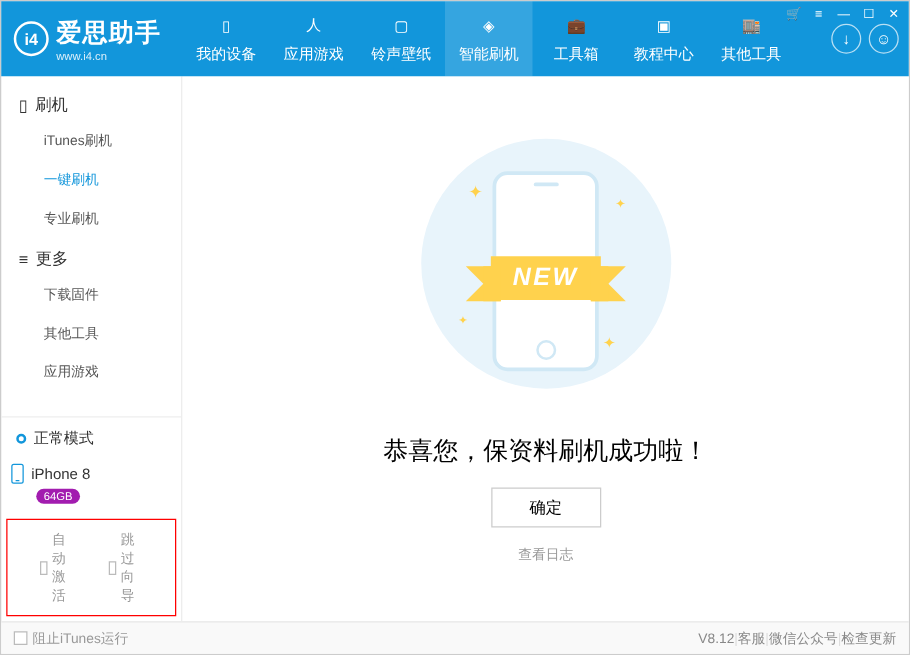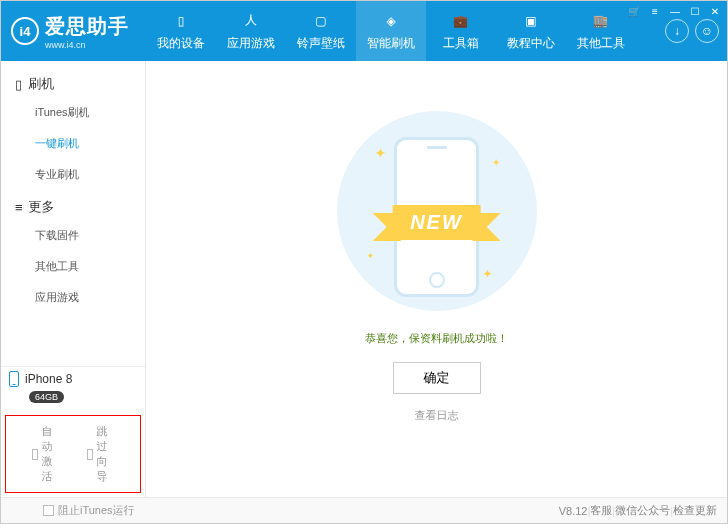--- a/index.html
+++ b/index.html
@@ -30,48 +30,48 @@
     .side-group { padding: 8px 14px 4px; display: flex; align-items: center; gap: 6px; color: #333; font-size: 13px; }
     .side-item { padding: 8px 14px 8px 34px; color: #555; cursor: pointer; font-size: 11px; }
     .side-item.active { color: #1296db; }
     .side-bottom { border-top: 1px solid #eee; }
     .status-row { display: flex; align-items: center; gap: 6px; padding: 8px 12px; }
     .status-dot { width: 8px; height: 8px; border-radius: 50%; border: 2px solid #1296db; }
     .device-row { padding: 4px 8px 10px; }
     .device-name { display: flex; align-items: center; gap: 6px; font-size: 12px; color: #333; }
     .phone-icon { width: 10px; height: 16px; border: 1.5px solid #1296db; border-radius: 2px; position: relative; }
     .phone-icon::after { content: ""; position: absolute; bottom: 1px; left: 50%; transform: translateX(-50%); width: 3px; height: 1px; background: #1296db; }
-    .storage-badge { display: inline-block; background: #404040; color: #fff; font-size: 9px; padding: 1px 6px; border-radius: 8px; margin-top: 4px; margin-left: 20px; }
+    .storage-badge { display: inline-block; background: #a21caf; color: #fff; font-size: 9px; padding: 1px 6px; border-radius: 8px; margin-top: 4px; margin-left: 20px; }
     .check-row { padding: 8px 26px; display: flex; gap: 28px; border-top: 1px solid #eee; border: 1.5px solid #ff0000; margin: 2px 4px 4px; }
     .check-item { display: flex; align-items: center; gap: 4px; color: #999; font-size: 11px; }
     .cbx { width: 11px; height: 11px; border: 1px solid #bbb; background: #fff; }
     
     
     .main { flex: 1; display: flex; flex-direction: column; align-items: center; justify-content: flex-start; padding-top: 50px; background: #fff; }
     .illust { width: 200px; height: 200px; border-radius: 50%; background: #e8f4fb; position: relative; display: flex; align-items: center; justify-content: center; }
     .illust-phone { width: 85px; height: 160px; background: #fff; border: 3px solid #d0e8f5; border-radius: 12px; position: relative; top: 6px; }
     .illust-phone::before { content: ""; position: absolute; top: 6px; left: 50%; transform: translateX(-50%); width: 20px; height: 3px; background: #d0e8f5; border-radius: 2px; }
     .illust-phone::after { content: ""; position: absolute; bottom: 6px; left: 50%; transform: translateX(-50%); width: 12px; height: 12px; border: 2px solid #d0e8f5; border-radius: 50%; }
     .ribbon { position: absolute; top: 94px; left: 50%; transform: translateX(-50%); }
     .ribbon-body { background: #ffd24d; color: #fff; font-weight: bold; font-size: 20px; padding: 6px 18px; letter-spacing: 2px; position: relative; font-style: italic; }
     .ribbon-body::before, .ribbon-body::after { content: ""; position: absolute; top: 8px; width: 0; height: 0; border: 14px solid #ffd24d; }
     .ribbon-body::before { left: -20px; border-left-color: transparent; }
     .ribbon-body::after { right: -20px; border-right-color: transparent; }
     .spark { position: absolute; color: #ffd24d; font-size: 14px; }
     .spark.s1 { top: 34px; left: 38px; }
     .spark.s2 { top: 46px; right: 36px; font-size: 10px; }
     .spark.s3 { bottom: 30px; right: 44px; font-size: 12px; }
     .spark.s4 { bottom: 50px; left: 30px; font-size: 9px; }
-    .msg { font-size: 11px; color: #4d7c0f; margin-top: 20px; }
+    .msg { font-size: 20px; color: #000000; margin-top: 36px; }
     .ok-btn { border: 1px solid #ccc; background: #fff; padding: 6px 30px; font-size: 13px; margin-top: 16px; cursor: pointer; }
     .log-link { color: #999; font-size: 11px; margin-top: 14px; cursor: pointer; }
     
     
     .footer { height: 26px; background: #f9f9f9; border-top: 1px solid #e8e8e8; display: flex; align-items: center; padding: 0 10px; font-size: 11px; color: #888; }
-    .footer-left { display: flex; align-items: center; gap: 4px; margin-left: 32px; }
+    .footer-left { display: flex; align-items: center; gap: 4px; }
     .footer-right { margin-left: auto; display: flex; align-items: center; gap: 0; }
     .divider { color: #ddd; }
   </style>
 </head>
 <body>
 
 <div class="app">
   <div class="header-wrap">
     <div class="win-controls">
       <div class="win-btn">🛒</div>
@@ -139,20 +139,24 @@
         <div class="side-group">
           <span>≡</span>
           <span>更多</span>
         </div>
         <div class="side-item">下载固件</div>
         <div class="side-item">其他工具</div>
         <div class="side-item">应用游戏</div>
       </div>
 
       <div class="side-bottom">
+        <div class="status-row">
+          <span class="status-dot"></span>
+          <span>正常模式</span>
+        </div>
         <div class="device-row">
           <div class="device-name">
             <span class="phone-icon"></span>
             <span>iPhone 8</span>
           </div>
           <span class="storage-badge">64GB</span>
         </div>
         <div class="check-row">
           <label class="check-item">
             <span class="cbx"></span>

